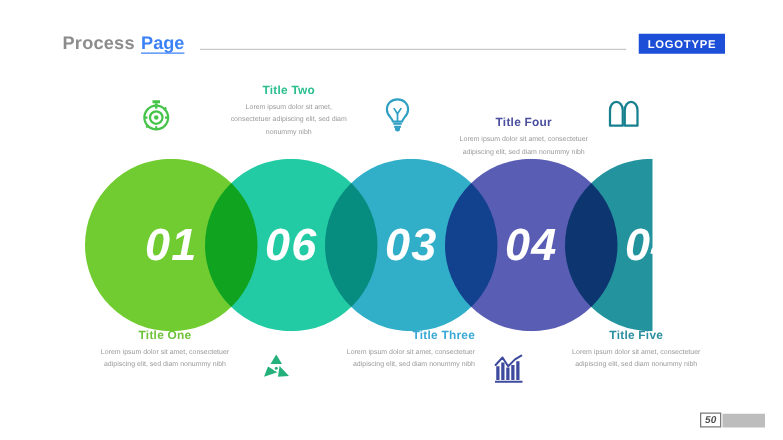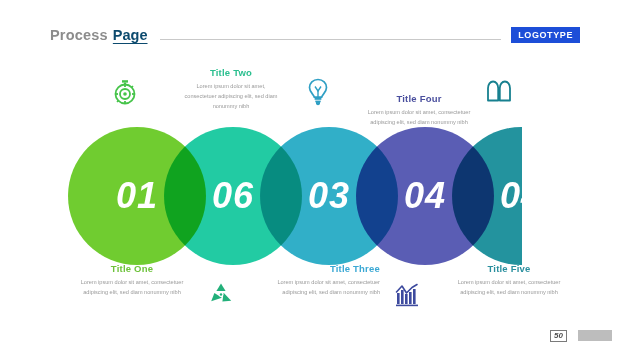--- a/index.html
+++ b/index.html
@@ -7,21 +7,21 @@
        font-family:"Liberation Sans","DejaVu Sans",sans-serif;}
 
   #slide{position:relative;width:626px;height:352px;background:#ffffff;
          box-sizing:border-box;overflow:hidden;}
 
   
   #header{position:absolute;left:50px;top:24px;width:530px;height:22px;
           display:flex;align-items:center;}
   #title-text{font-size:14.5px;font-weight:bold;color:#8c8c8c;
               letter-spacing:.2px;white-space:nowrap;}
-  #title-strong{font-size:14.5px;font-weight:bold;color:#0c4a6e;
+  #title-strong{font-size:14.5px;font-weight:bold;color:#3b82f6;
                 text-decoration:underline;text-underline-offset:3px;
                 margin-left:5px;white-space:nowrap;}
   #header-rule{flex:1;height:1px;background:#c9c9c9;margin:0 10px 0 12px;
                position:relative;top:4px;}
   #logotype{background:#1d4ed8;color:#ffffff;font-size:9px;font-weight:bold;
             letter-spacing:.6px;padding:3px 7px 3px 7px;white-space:nowrap;}
 
   
   #circles{position:absolute;left:0;top:127px;width:522px;height:138px;
            isolation:isolate;}
@@ -36,21 +36,21 @@
   .block{position:absolute;text-align:center;}
   .block .b-title{font-size:9.5px;font-weight:bold;margin:0 0 4px 0;
                   letter-spacing:.2px;}
   .block .b-body{font-size:5.6px;line-height:1.75;color:#9a9a9a;margin:0;}
 
   .ico{position:absolute;width:30px;height:30px;}
   .ico svg{width:30px;height:30px;display:block;}
 
   
   #footer{position:absolute;right:14px;bottom:10px;display:flex;
-          align-items:flex-start;gap:11px;font-style:italic;}
+          align-items:flex-end;gap:1px;font-style:italic;}
   #page-badge{border:1px solid #7a7a7a;color:#4f4f4f;font-size:8px;
               font-weight:bold;padding:1px 3px;line-height:1;background:#fff;}
   #footer-bar{width:34px;height:11px;background:#bdbdbd;}
 </style>
 </head>
 <body>
 
 <div id="slide">
 
   <div id="header">

